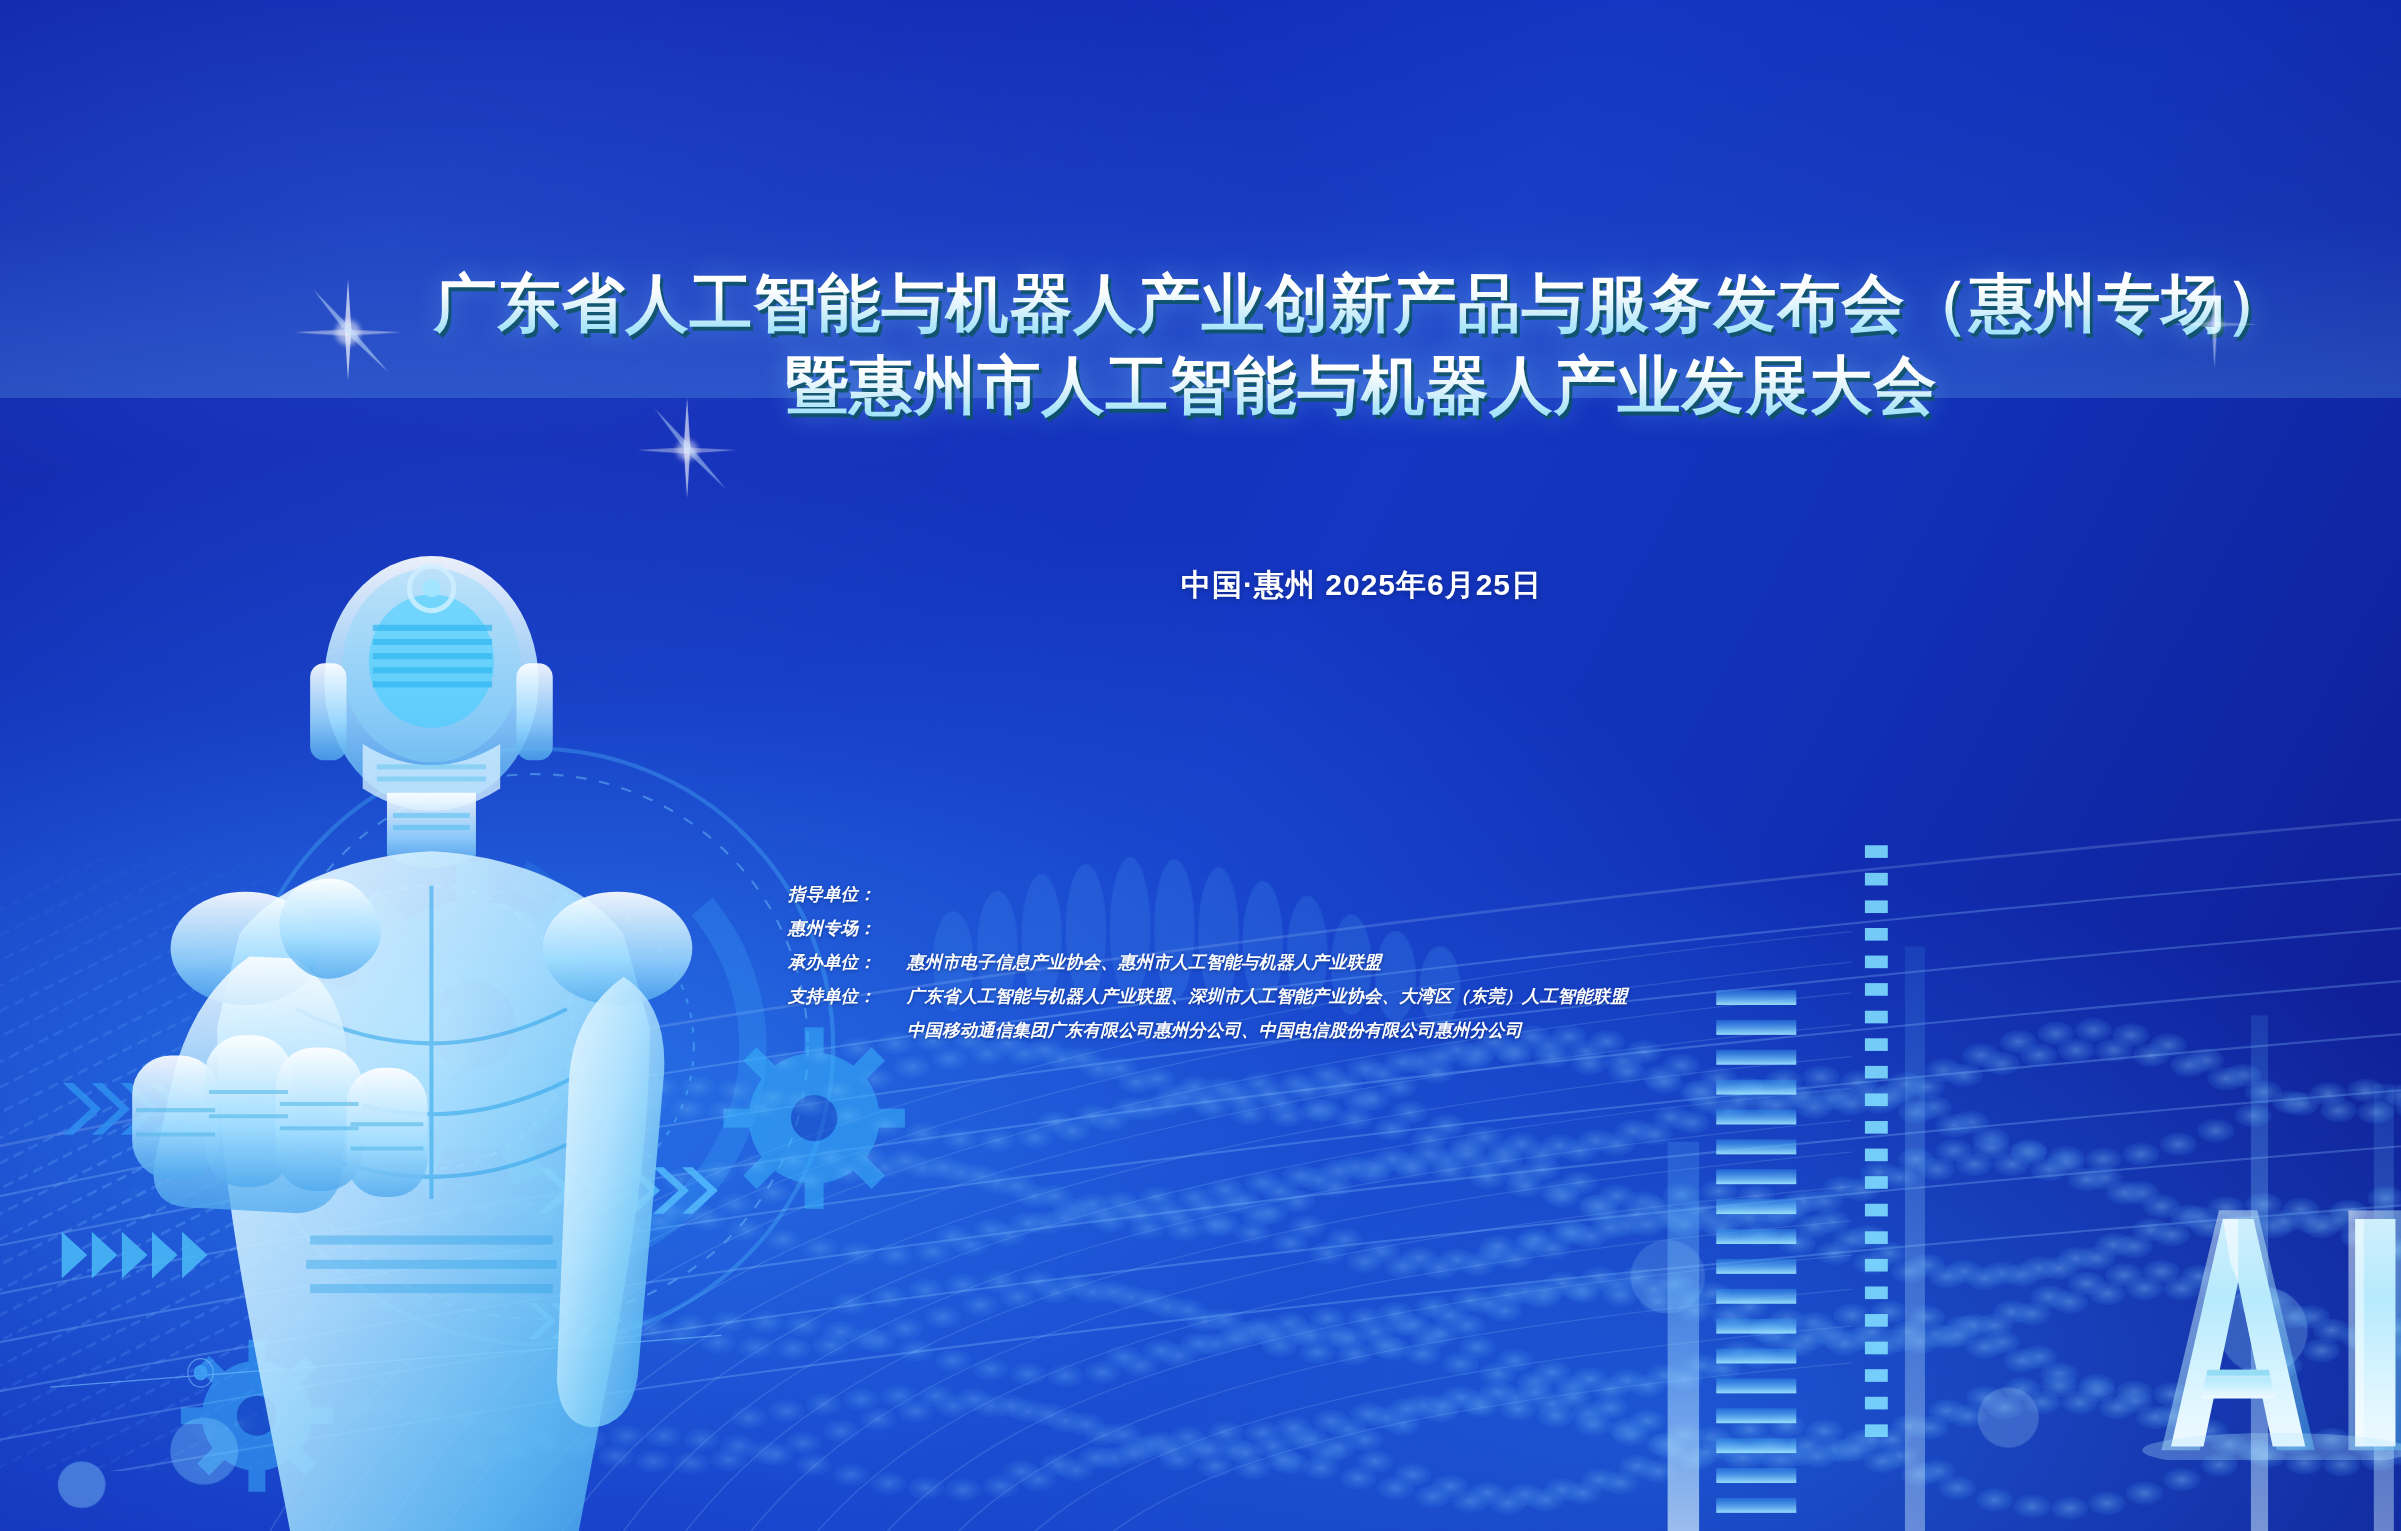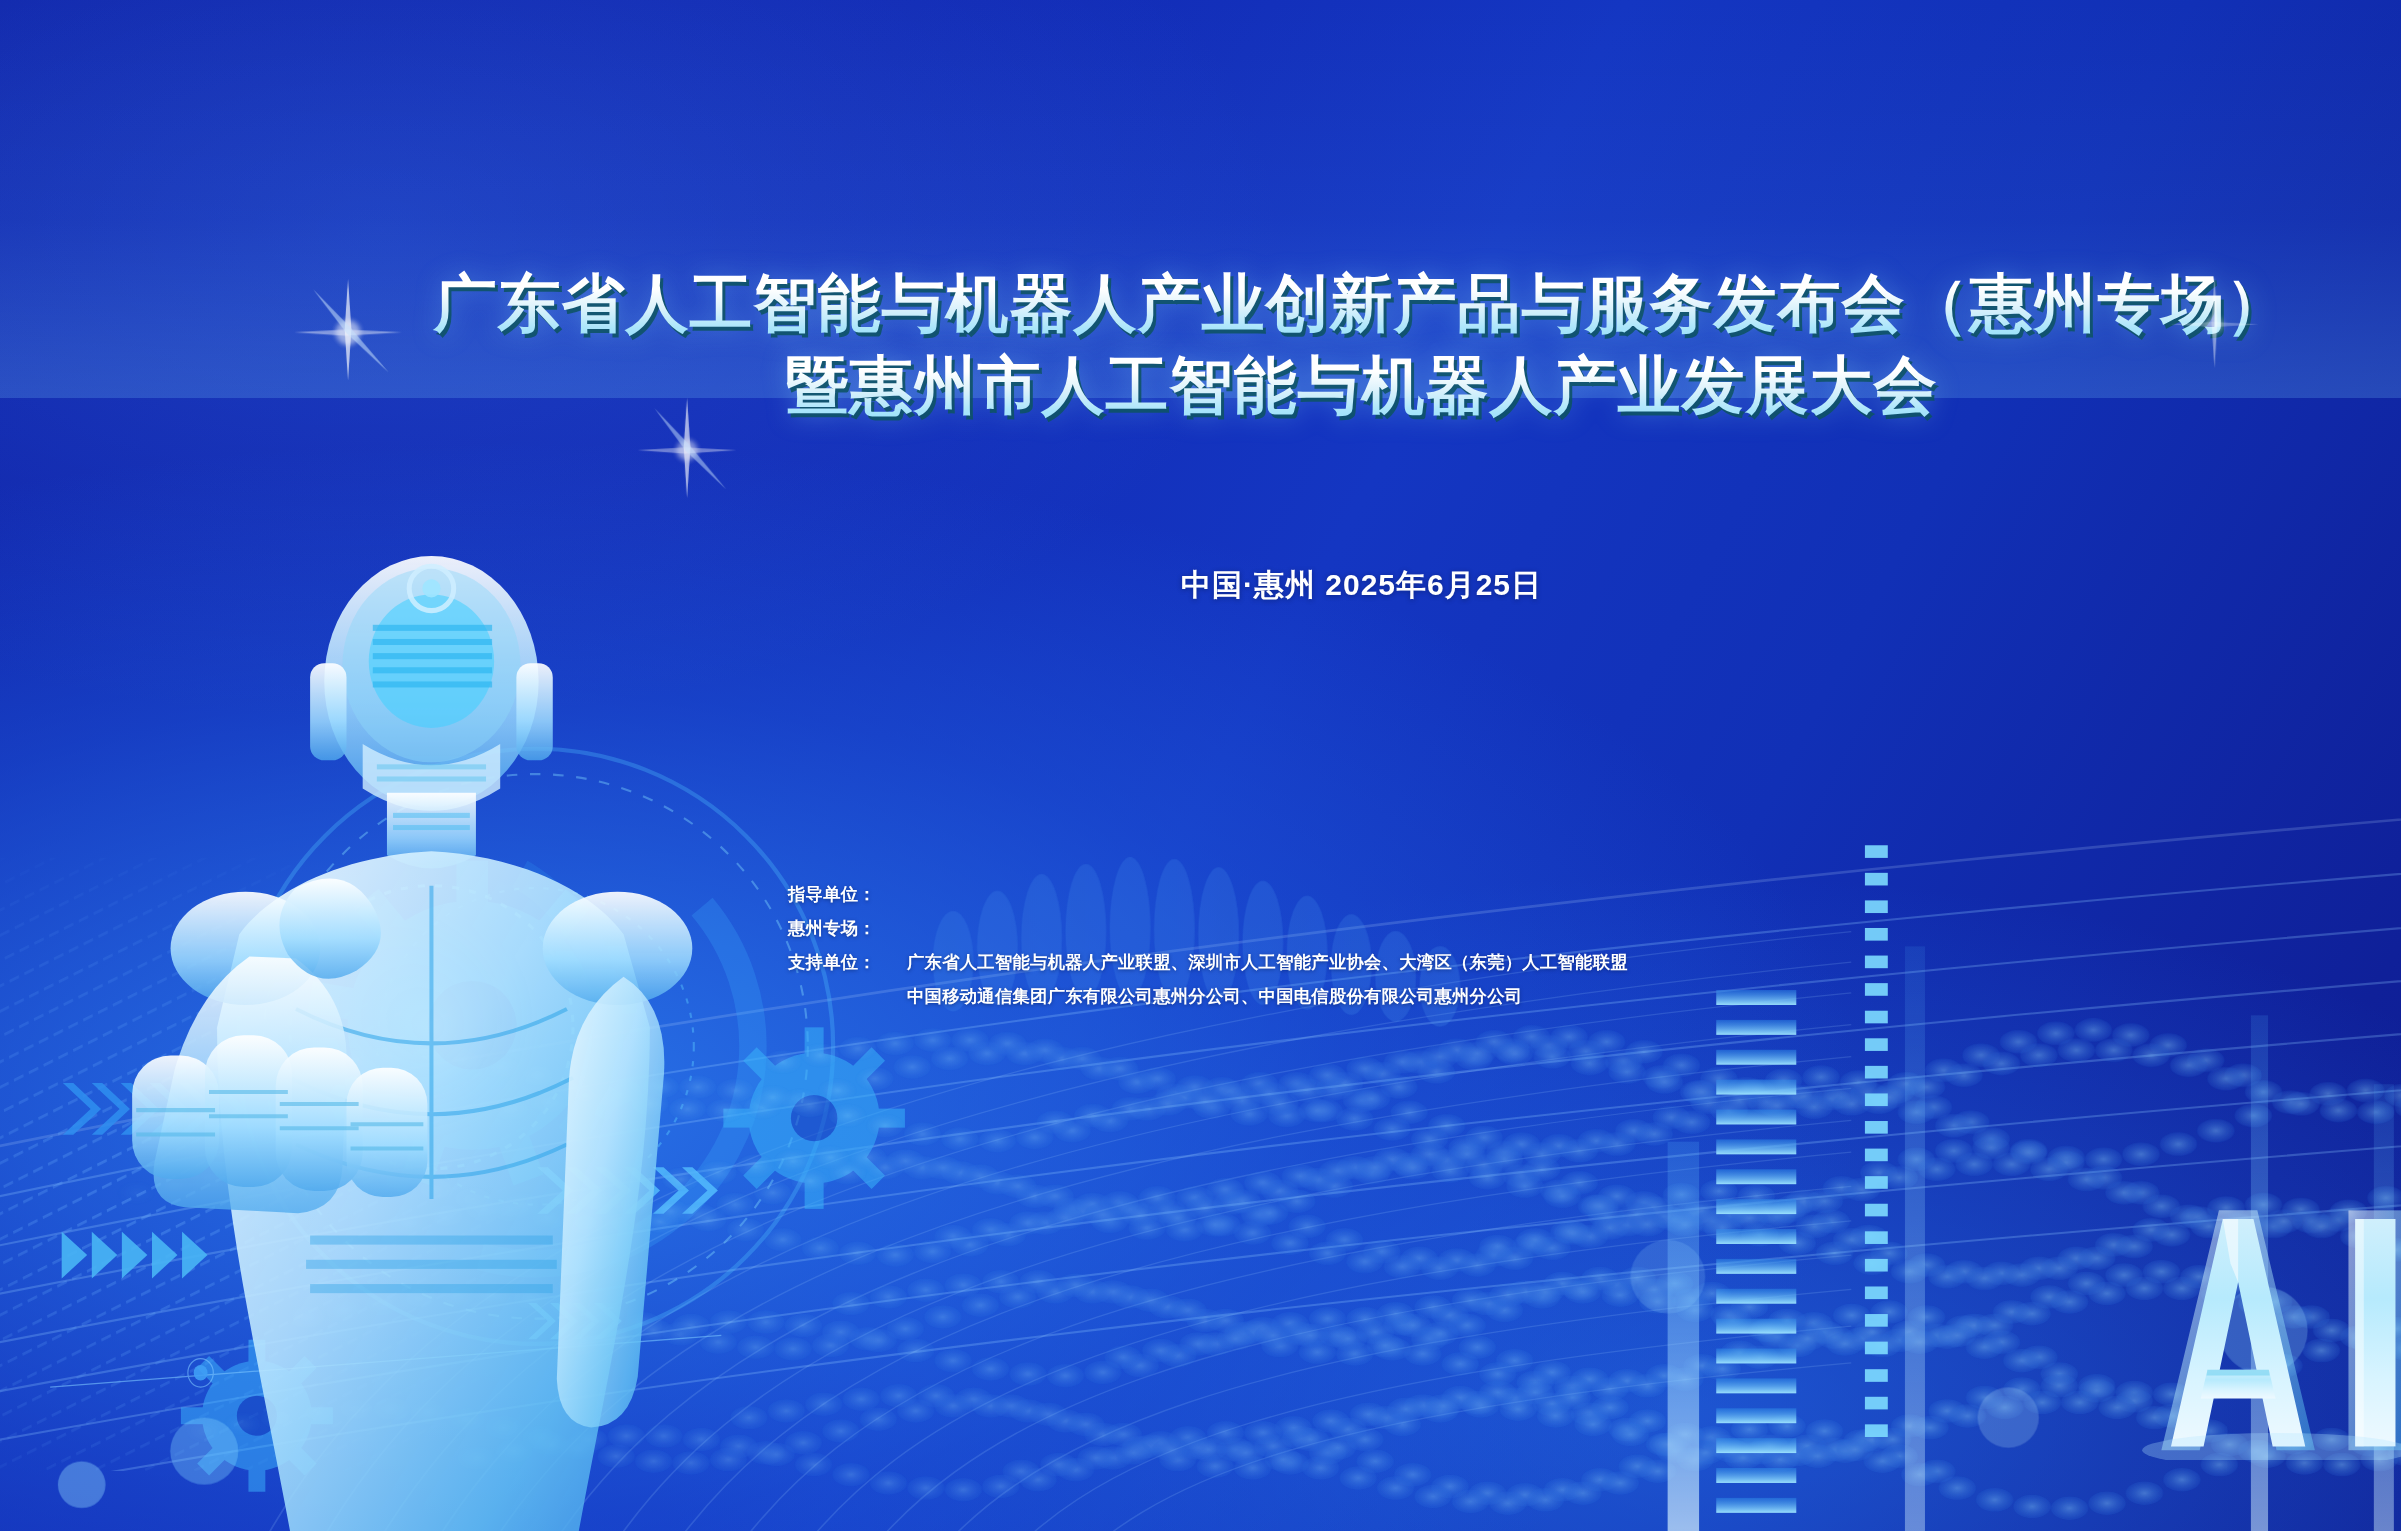--- a/index.html
+++ b/index.html
@@ -56,21 +56,21 @@
     color:#ffffff;font-size:30px;font-weight:700;letter-spacing:1px;white-space:nowrap;
     text-shadow:0 1.4px 4.8px rgba(0,20,60,.45);
   }
 
   
   .org-block{
     position:absolute;left:788px;top:882px;
     color:#ffffff;font-size:17.3px;font-weight:700;letter-spacing:0.3px;
     text-shadow:0 1px 3.8px rgba(0,25,80,.55);
   }
-  .org-row{display:flex;align-items:flex-start;margin-bottom:10px;white-space:nowrap;}
+  .org-row{display:flex;align-items:flex-start;margin-bottom:10px;white-space:nowrap;font-style:italic;}
   .org-row:last-child{margin-bottom:0;}
   .org-label{width:119px;flex:0 0 119px;}
   .org-value{flex:1 1 auto;}
   .org-cont .org-label{visibility:hidden;}
 
   
   .ai-logo{position:absolute;left:2099px;top:1191px;width:355px;height:269px;}
 </style>
 </head>
 <body>
@@ -599,20 +599,24 @@
   <div class="subtitle">中国·惠州    2025年6月25日</div>
 
   <div class="org-block">
     <div class="org-row">
       <span class="org-label">指导单位：</span>
     </div>
     <div class="org-row">
       <span class="org-label">惠州专场：</span>
     </div>
     <div class="org-row">
+      <span class="org-label">承办单位：</span>
+      <span class="org-value">惠州市电子信息产业协会、惠州市人工智能与机器人产业联盟</span>
+    </div>
+    <div class="org-row">
       <span class="org-label">支持单位：</span>
       <span class="org-value">广东省人工智能与机器人产业联盟、深圳市人工智能产业协会、大湾区（东莞）人工智能联盟</span>
     </div>
     <div class="org-row org-cont">
       <span class="org-label">协办单位：</span>
       <span class="org-value">中国移动通信集团广东有限公司惠州分公司、中国电信股份有限公司惠州分公司</span>
     </div>
   </div>
 
 </div>

